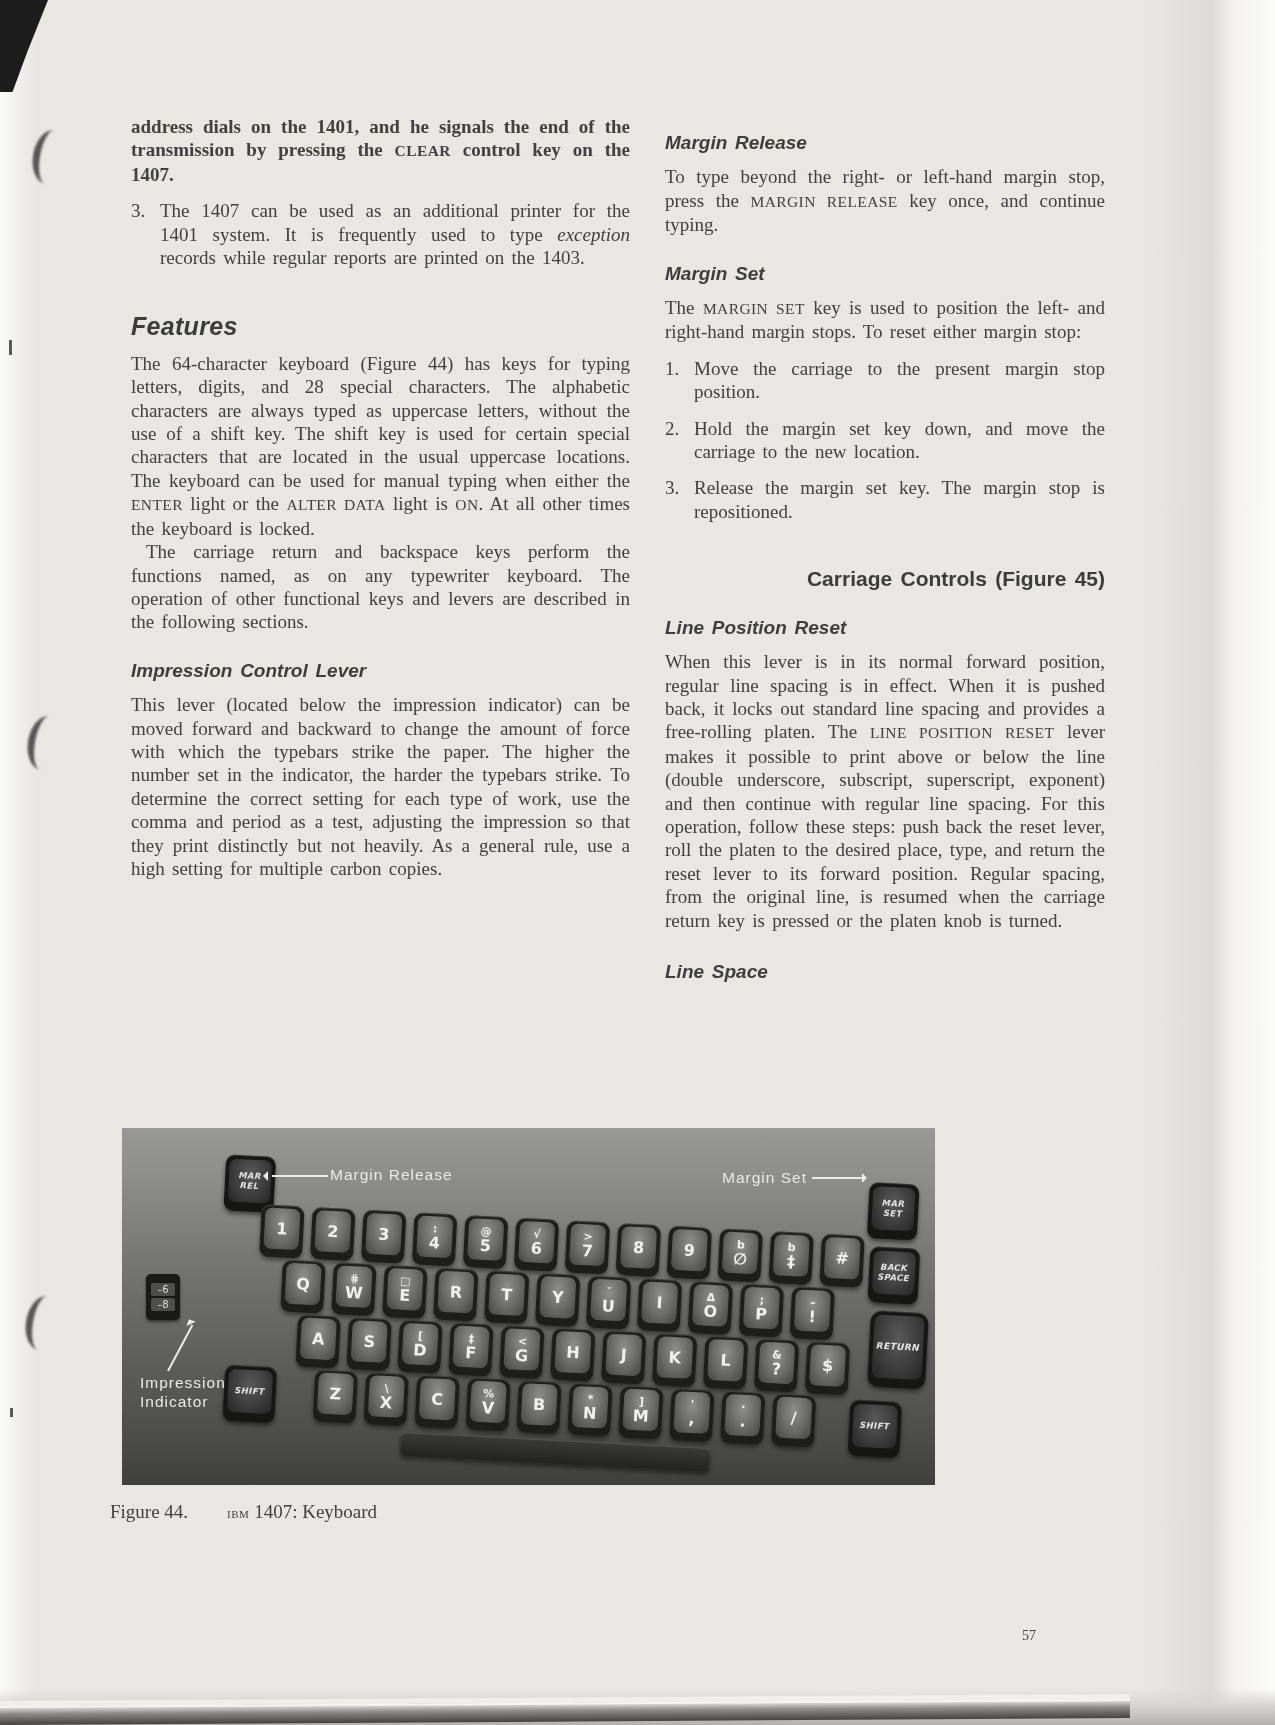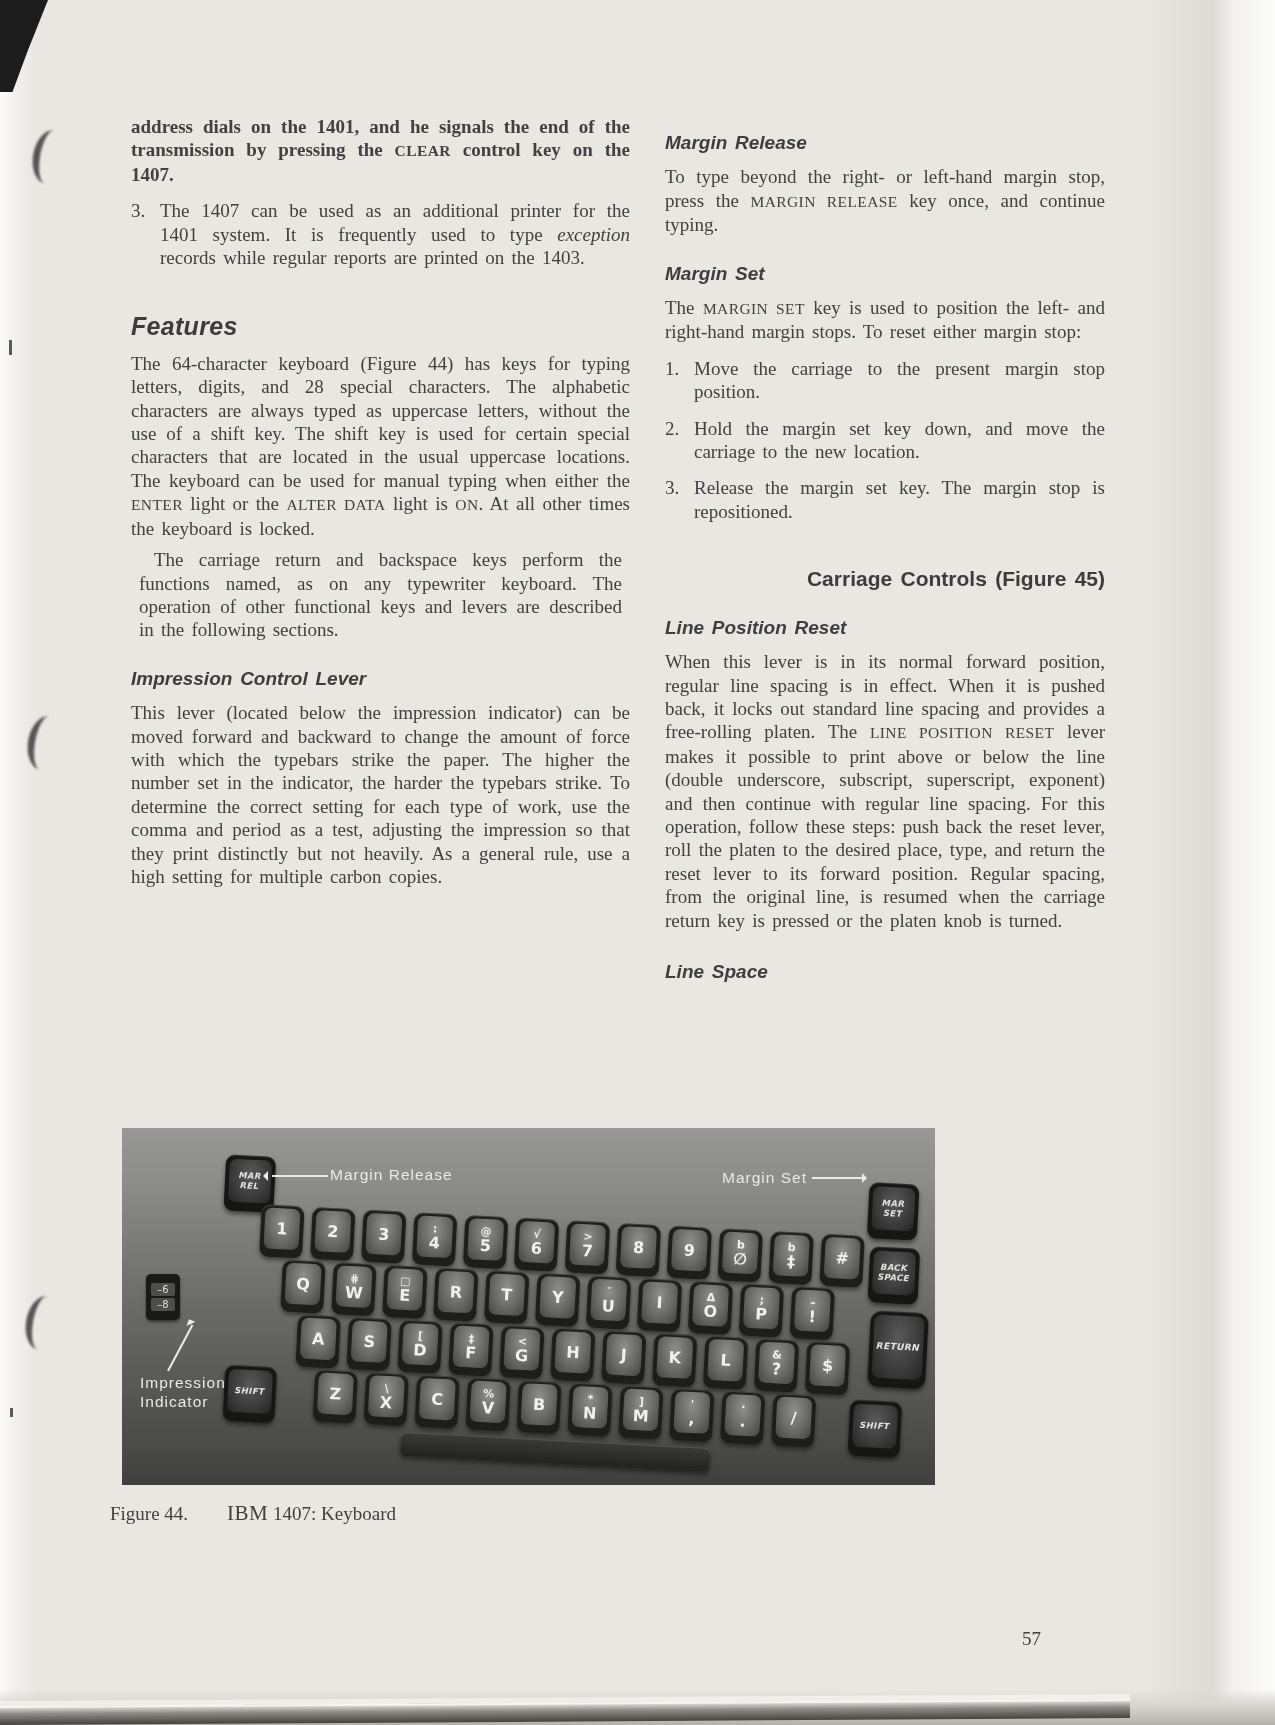--- a/index.html
+++ b/index.html
@@ -106,22 +106,22 @@
   .arr-mr-head  { left:141px; top:43px; border-right-color:#eceae6; border-left-width:0; }
   .arr-ms  { left:690px; top:49px; width:52px; }
   .arr-ms-head  { left:740px; top:45px; border-left-color:#eceae6; border-right-width:0; }
   .arr-imp { left:46px; top:242px; width:52px; transform:rotate(-62deg); }
   .arr-imp-head { left:63px; top:191px; border-bottom-color:#eceae6; border-top-width:0; transform:rotate(-25deg); }
   .lbl-mr { left:208px; top:38px; }
   .lbl-ms { left:600px; top:41px; }
   
   .caption { position:absolute; left:110px; top:1501px; font-size:19px; color:#414141; }
   .caption .cap-label { margin-right:39px; }
-  .caption .cap-sc { font-size:21px; letter-spacing:0.5px; }
-  .folio { position:absolute; left:1022px; top:1628px; font-size:19px; color:#414141; }
+  .caption .cap-sc { font-size:11px; letter-spacing:0.5px; }
+  .folio { position:absolute; left:1022px; top:1628px; font-size:14px; color:#414141; }
 </style>
 </head>
 <body>
 
 <div class="page">
 
   <div class="edge-left"></div>
   <div class="corner-black"></div>
   <div class="hole hole-1"></div>
   <div class="hole hole-2"></div>
@@ -133,21 +133,21 @@
   <div class="pages-edge"></div>
 
   <div class="col col-left">
     <p class="sp-cont" style="margin:0"><span>address dials on the 1401, and he signals the end of the transmission by pressing the </span><span class="seg-sc">CLEAR</span><span> control key on the 1407.</span></p>
     <div class="hang mt-item">
       <span class="num">3.</span>
       <span><span>The 1407 can be used as an additional printer for the 1401 system. It is frequently used to type </span><span class="seg-it">exception</span><span> records while regular reports are printed on the 1403.</span></span>
     </div>
     <div class="h-main mt-feat">Features</div>
     <p class="mt-p1" style="margin-bottom:0"><span>The 64-character keyboard (Figure 44) has keys for typing letters, digits, and 28 special characters. The alphabetic characters are always typed as uppercase letters, without the use of a shift key. The shift key is used for certain special characters that are located in the usual uppercase locations. The keyboard can be used for manual typing when either the </span><span class="seg-sc">ENTER</span><span> light or the </span><span class="seg-sc">ALTER DATA</span><span> light is </span><span class="seg-sc">ON</span><span>. At all other times the keyboard is locked.</span></p>
-    <p class="indent" style="margin:8px">The carriage return and backspace keys perform the functions named, as on any typewriter keyboard. The operation of other functional keys and levers are described in the following sections.</p>
+    <p class="indent" style="margin:0">The carriage return and backspace keys perform the functions named, as on any typewriter keyboard. The operation of other functional keys and levers are described in the following sections.</p>
     <div class="h-run mt-h">Impression Control Lever</div>
     <p class="mt-p" style="margin-bottom:0">This lever (located below the impression indicator) can be moved forward and backward to change the amount of force with which the typebars strike the paper. The higher the number set in the indicator, the harder the typebars strike. To determine the correct setting for each type of work, use the comma and period as a test, adjusting the impression so that they print distinctly but not heavily. As a general rule, use a high setting for multiple carbon copies.</p>
   </div>
 
   <div class="col col-right">
     <div class="h-run">Margin Release</div>
     <p class="mt-p" style="margin-bottom:0"><span>To type beyond the right- or left-hand margin stop, press the </span><span class="seg-sc">MARGIN RELEASE</span><span> key once, and continue typing.</span></p>
     <div class="h-run mt-h">Margin Set</div>
     <p class="mt-p" style="margin-bottom:0"><span>The </span><span class="seg-sc">MARGIN SET</span><span> key is used to position the left- and right-hand margin stops. To reset either margin stop:</span></p>
     <div class="steps">

